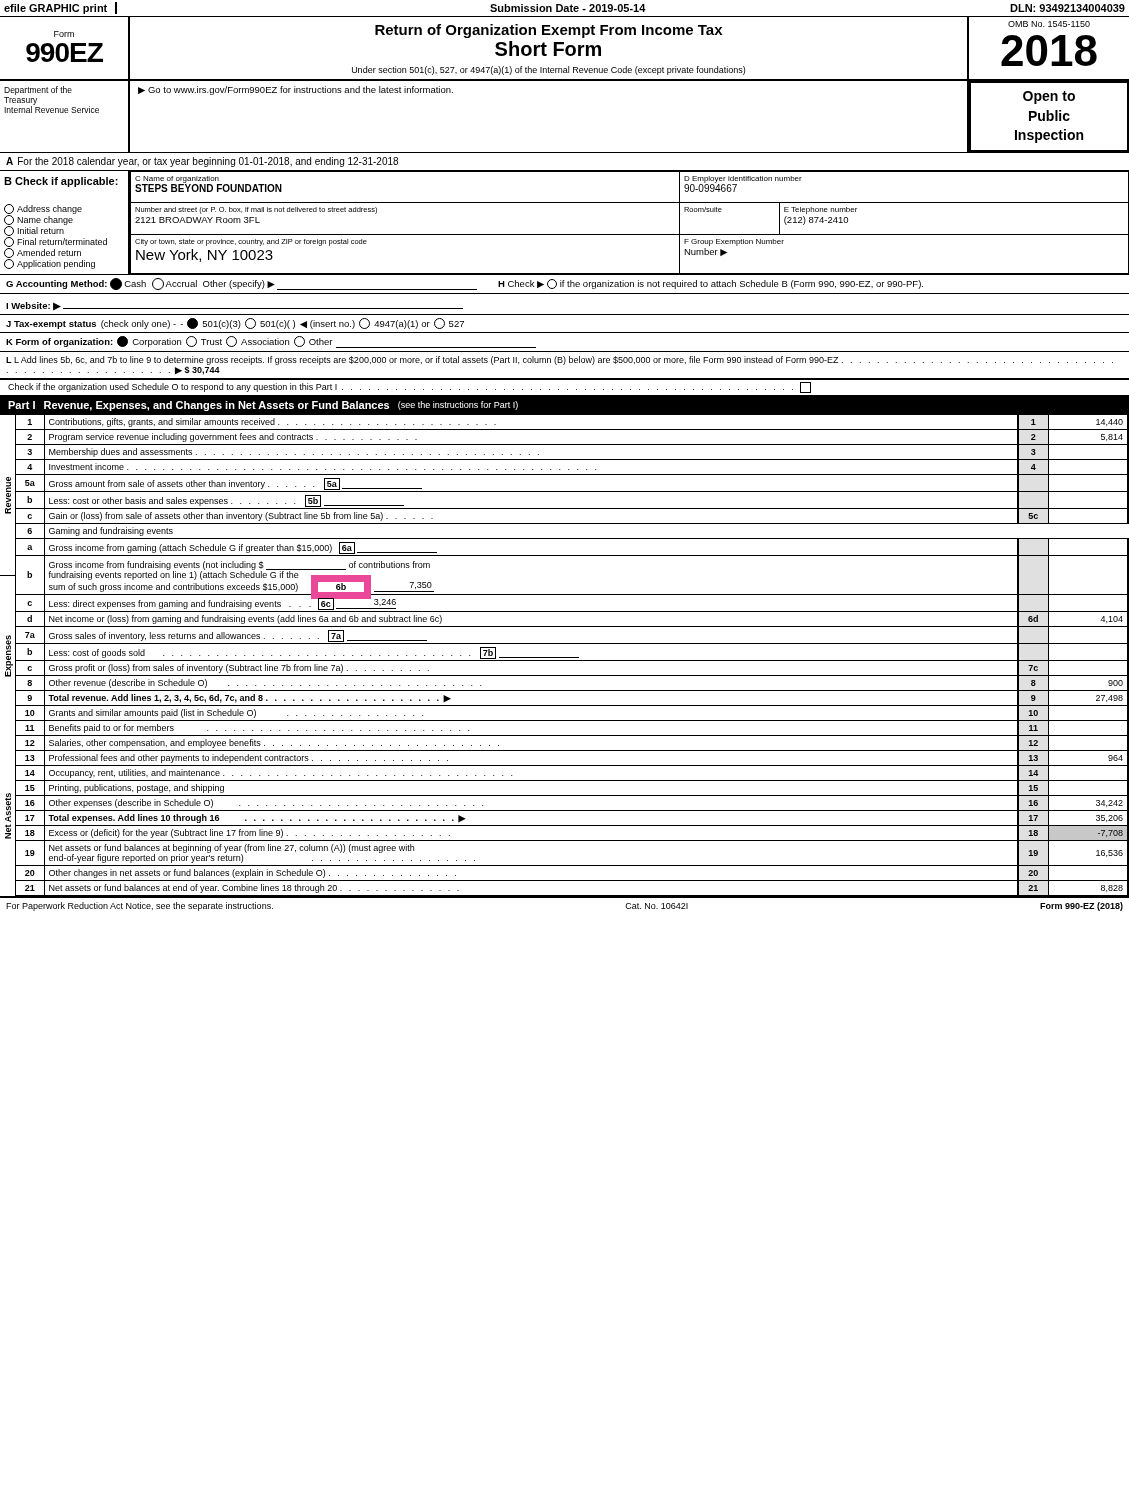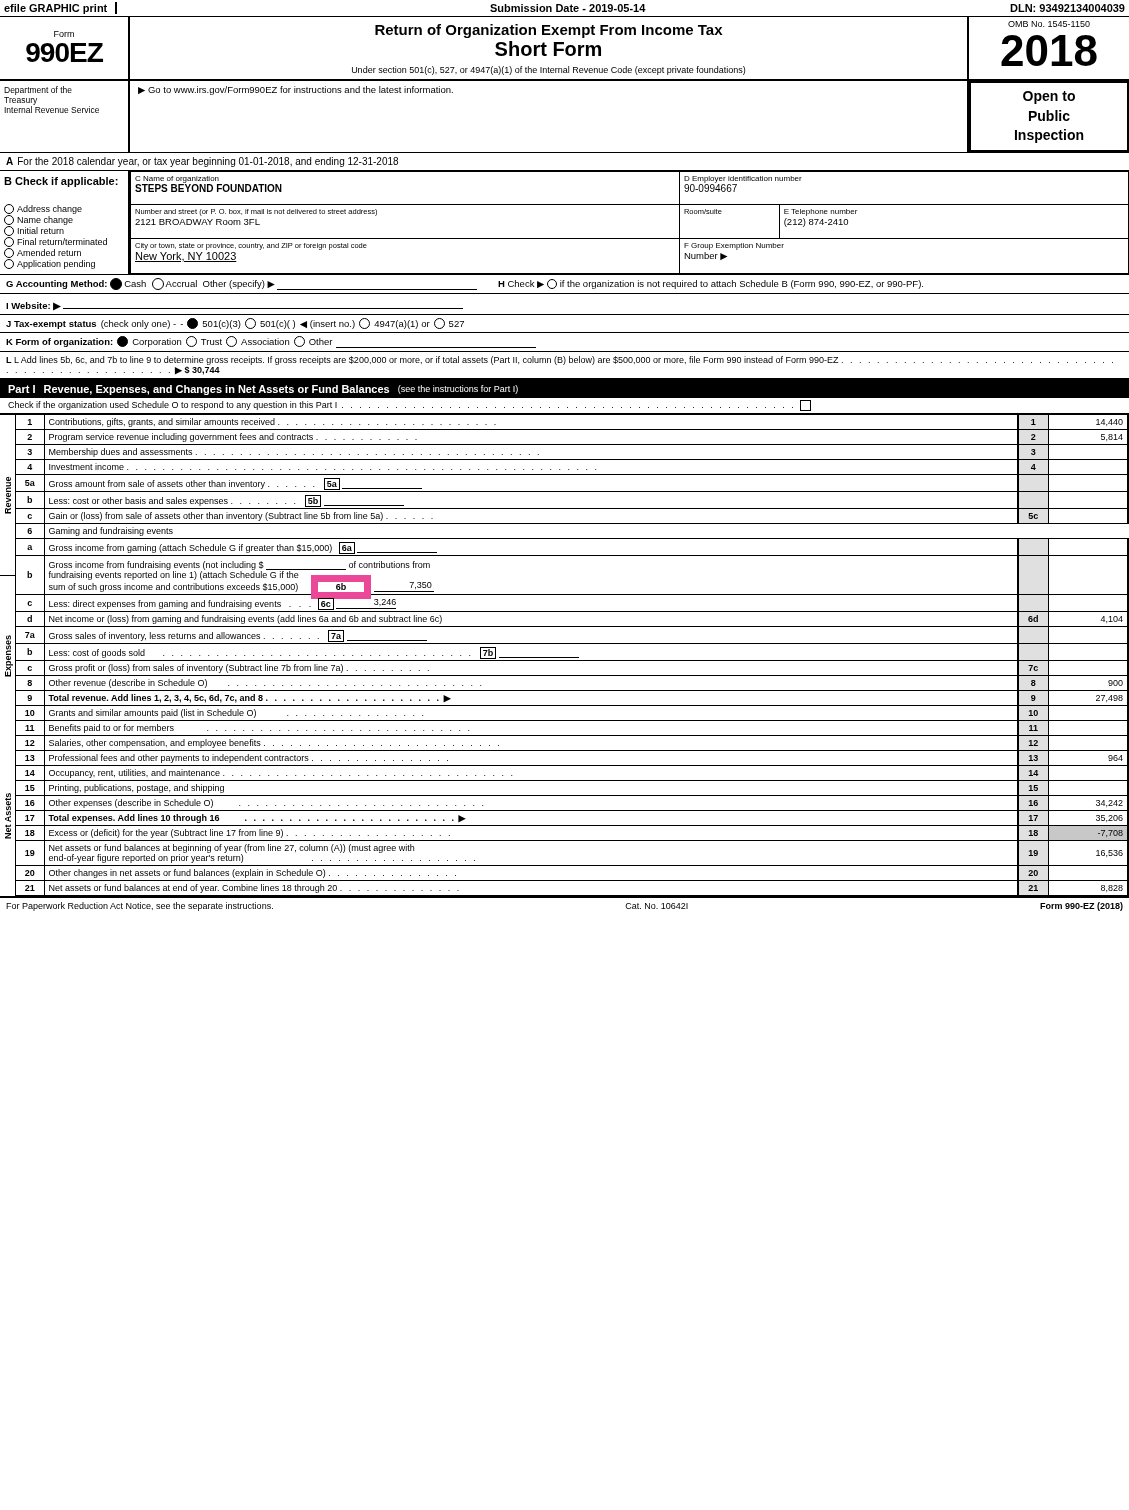--- a/index.html
+++ b/index.html
@@ -176,21 +176,21 @@
             <div style="font-size:7.5px;">Room/suite</div>
           </td>
           <td style="border:1px solid #000; padding:2px 4px; vertical-align:top;">
             <div style="font-size:8px;">E Telephone number</div>
             <div style="font-size:9.5px;">(212) 874-2410</div>
           </td>
         </tr>
         <tr>
           <td style="border:1px solid #000; padding:2px 4px; vertical-align:top; width:55%;">
             <div style="font-size:7.5px;">City or town, state or province, country, and ZIP or foreign postal code</div>
-            <div style="font-size:11px;text-decoration:underline;">New York, NY  10023</div>
+            <div style="font-size:15px;">New York, NY  10023</div>
           </td>
           <td style="border:1px solid #000; padding:2px 4px; vertical-align:top;" colspan="2">
             <div style="font-size:8px;">F Group Exemption Number</div>
             <div style="font-size:9.5px;">Number <span>▶</span></div>
           </td>
         </tr>
       </tbody>
         </table>
     </div>
   </div>
@@ -249,30 +249,30 @@
     <span style="display:inline-block; border-bottom:1px solid #000; width:200px; height:12px;"></span>
   </div>
 
   <div style="border-bottom:2px solid #000; padding:3px 6px; font-size:9px;">
     <span style="font-weight:bold;">L</span>
     <span>L Add lines 5b, 6c, and 7b to line 9 to determine gross receipts. If gross receipts are $200,000 or more, or if total assets (Part II, column (B) below) are $500,000 or more, file Form 990 instead of Form 990-EZ</span>
     <span style="letter-spacing:2px;"> . . . . . . . . . . . . . . . . . . . . . . . . . . . . . . . . . . . . . . . . . . . . . . . . . .</span>
     <span style="font-weight:bold;">▶ $ 30,744</span>
   </div>
 
+  <div style="border-bottom:1px solid #000; padding:2px 8px; font-size:9px; display:flex; align-items:center; gap:4px;">
+    <span>Check if the organization used Schedule O to respond to any question in this Part I</span>
+    <span style="letter-spacing:2px;">. . . . . . . . . . . . . . . . . . . . . . . . . . . . . . . . . . . . . . . . . . . . . . . . . . .</span>
+    <span style="width:11px; height:11px; border:1px solid #000; display:inline-block;"></span>
+  </div>
+
   <div style="background:#000; color:white; padding:3px 8px; font-weight:bold; font-size:11px; display:flex; align-items:center; gap:8px;">
     <span>Part I</span>
     <span>Revenue, Expenses, and Changes in Net Assets or Fund Balances</span>
     <span style="font-weight:normal; font-size:9px;">(see the instructions for Part I)</span>
-  </div>
-
-  <div style="border-bottom:1px solid #000; padding:2px 8px; font-size:9px; display:flex; align-items:center; gap:4px;">
-    <span>Check if the organization used Schedule O to respond to any question in this Part I</span>
-    <span style="letter-spacing:2px;">. . . . . . . . . . . . . . . . . . . . . . . . . . . . . . . . . . . . . . . . . . . . . . . . . . .</span>
-    <span style="width:11px; height:11px; border:1px solid #000; display:inline-block;"></span>
   </div>
 
   <div style="display:flex;">
 
     <div style="width:16px; display:flex; flex-direction:column; border-right:1px solid #000;">
       <div style="writing-mode:vertical-rl; transform:rotate(180deg); text-orientation:mixed; font-size:9px; font-weight:bold; text-align:center; border-bottom:1px solid #000; flex:1; display:flex; align-items:center; justify-content:center; padding:4px 0;">Revenue</div>
       <div style="writing-mode:vertical-rl; transform:rotate(180deg); text-orientation:mixed; font-size:9px; font-weight:bold; text-align:center; border-bottom:1px solid #000; flex:1; display:flex; align-items:center; justify-content:center; padding:4px 0;">Expenses</div>
       <div style="writing-mode:vertical-rl; transform:rotate(180deg); text-orientation:mixed; font-size:9px; font-weight:bold; text-align:center; flex:1; display:flex; align-items:center; justify-content:center; padding:4px 0;">Net Assets</div>
     </div>
 

